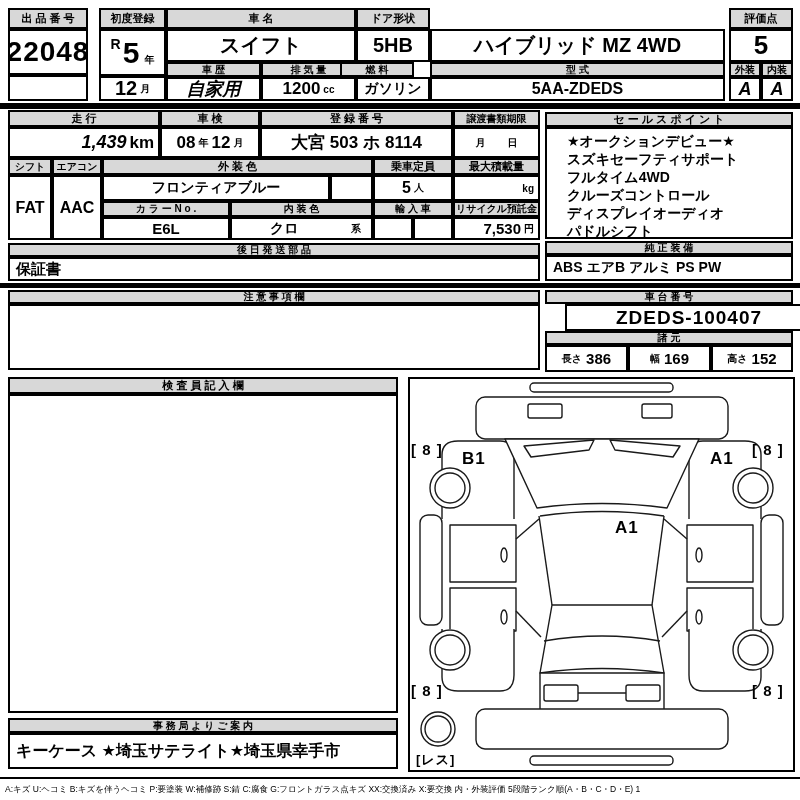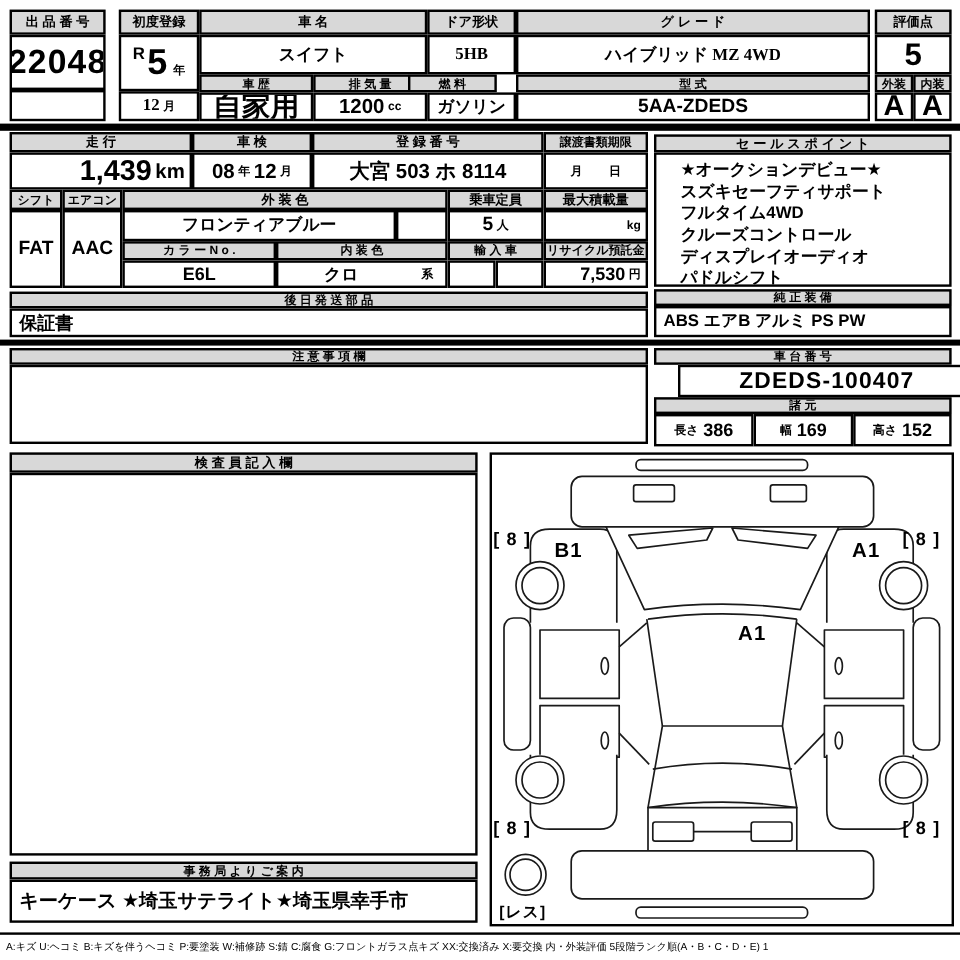--- a/index.html
+++ b/index.html
@@ -7,22 +7,22 @@
   #sheet{position:relative;width:800px;height:800px;background:#fff;overflow:hidden;}
   .c{position:absolute;box-sizing:border-box;border:2px solid #000;background:#fff;display:flex;align-items:center;justify-content:center;overflow:hidden;white-space:nowrap;}
   .h{background:#d8d8d8;font-size:11px;font-weight:bold;}
   .hs{font-size:10px;}
   .v{font-weight:bold;}
   .left{justify-content:flex-start;padding-left:6px;}
   .right{justify-content:flex-end;padding-right:4px;}
   .band{position:absolute;background:#000;}
   .unit{font-size:10px;font-weight:bold;margin-left:3px;}
   .big{font-size:28px;letter-spacing:1px;}
-  .f20{font-size:14px;font-family:Liberation Serif, serif;}
-  .f18{font-size:24px;}
+  .f20{font-size:20px;}
+  .f18{font-size:18px;font-style:italic;}
   .f17{font-size:17px;}
   .f16{font-size:16px;}
   .f15{font-size:15px;}
   .f14{font-size:14px;}
   .f24{font-size:26px;}
   .salesbody{flex-direction:column;align-items:flex-start;justify-content:flex-start;padding:3px 20px;}
   .salesbody div{font-size:14px;font-weight:bold;line-height:18px;}
   .marker{position:absolute;font-weight:bold;font-size:15px;letter-spacing:1px;}
   .legend{position:absolute;left:0;top:777px;width:800px;height:23px;border-top:2px solid #000;font-size:8.5px;display:flex;align-items:center;padding-left:5px;box-sizing:border-box;}
   .rega{display:flex;align-items:baseline;gap:2px;}
@@ -59,21 +59,20 @@
   <div class="c" style="left:261px;top:77px;width:95px;height:24px">
     <span class="v f17">1200</span>
       <span class="unit">cc</span>
   </div>
 
   <div class="c h" style="left:356px;top:8px;width:74px;height:21px">ドア形状</div>
   <div class="c v f20" style="left:356px;top:29px;width:74px;height:33px">5HB</div>
   <div class="c h hs" style="left:340px;top:62px;width:74px;height:15px">燃 料</div>
   <div class="c v f14" style="left:356px;top:77px;width:74px;height:24px">ガソリン</div>
 
-  <div class="c h" style="left:430px;top:8px;width:295px;height:21px">グ レ ー ド</div>
   <div class="c v f20" style="left:430px;top:29px;width:295px;height:33px">ハイブリッド MZ 4WD</div>
   <div class="c h hs" style="left:430px;top:62px;width:295px;height:15px">型 式</div>
   <div class="c v f16" style="left:430px;top:77px;width:295px;height:24px">5AA-ZDEDS</div>
 
   <div class="c h" style="left:729px;top:8px;width:64px;height:21px">評価点</div>
   <div class="c v f24" style="left:729px;top:29px;width:64px;height:33px">5</div>
   <div class="c h hs" style="left:729px;top:62px;width:32px;height:15px">外装</div>
   <div class="c h hs" style="left:761px;top:62px;width:32px;height:15px">内装</div>
   <div class="c v f18" style="left:729px;top:77px;width:32px;height:24px">A</div>
   <div class="c v f18" style="left:761px;top:77px;width:32px;height:24px">A</div>

